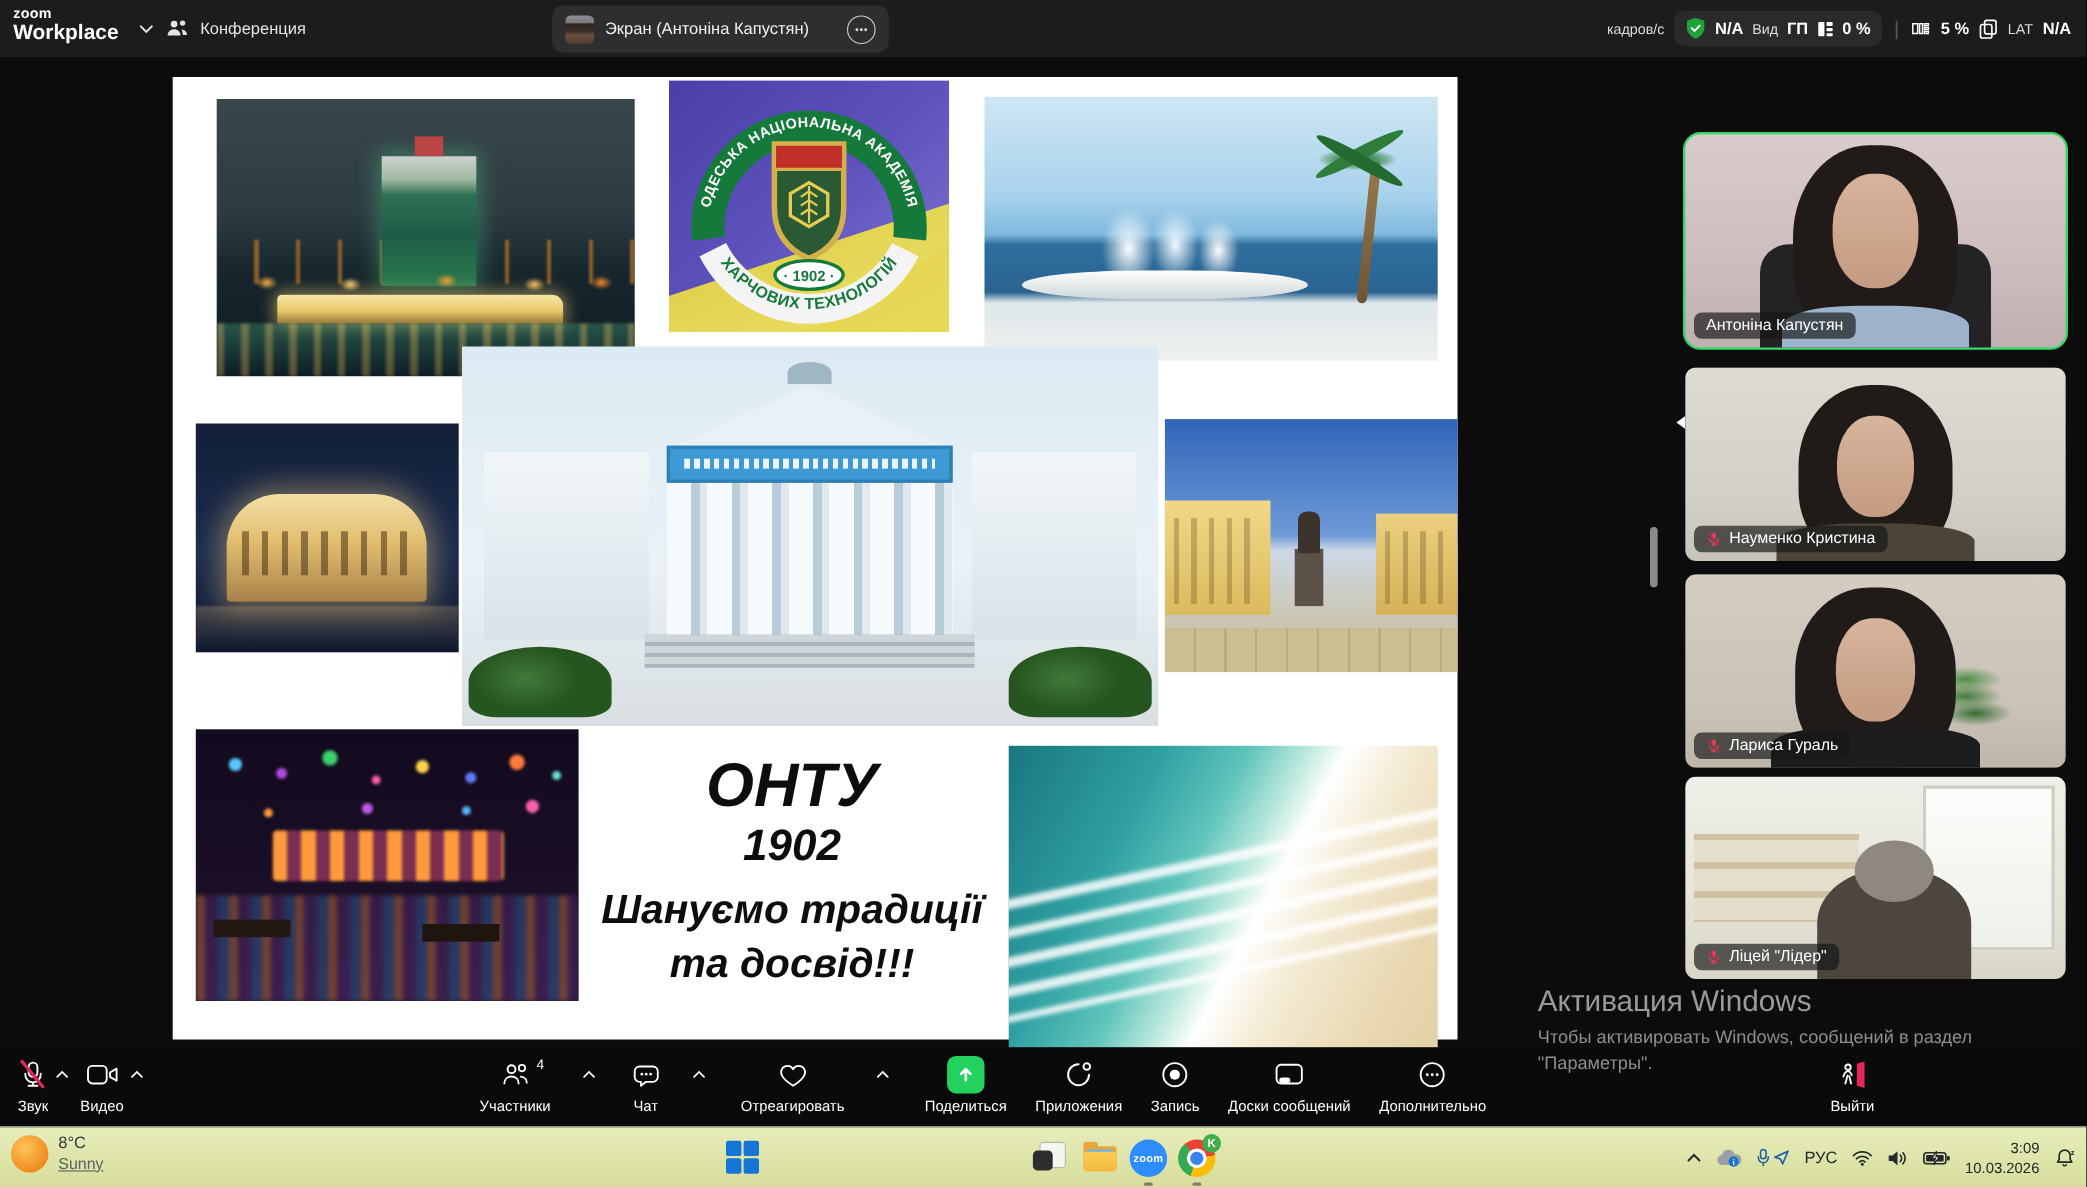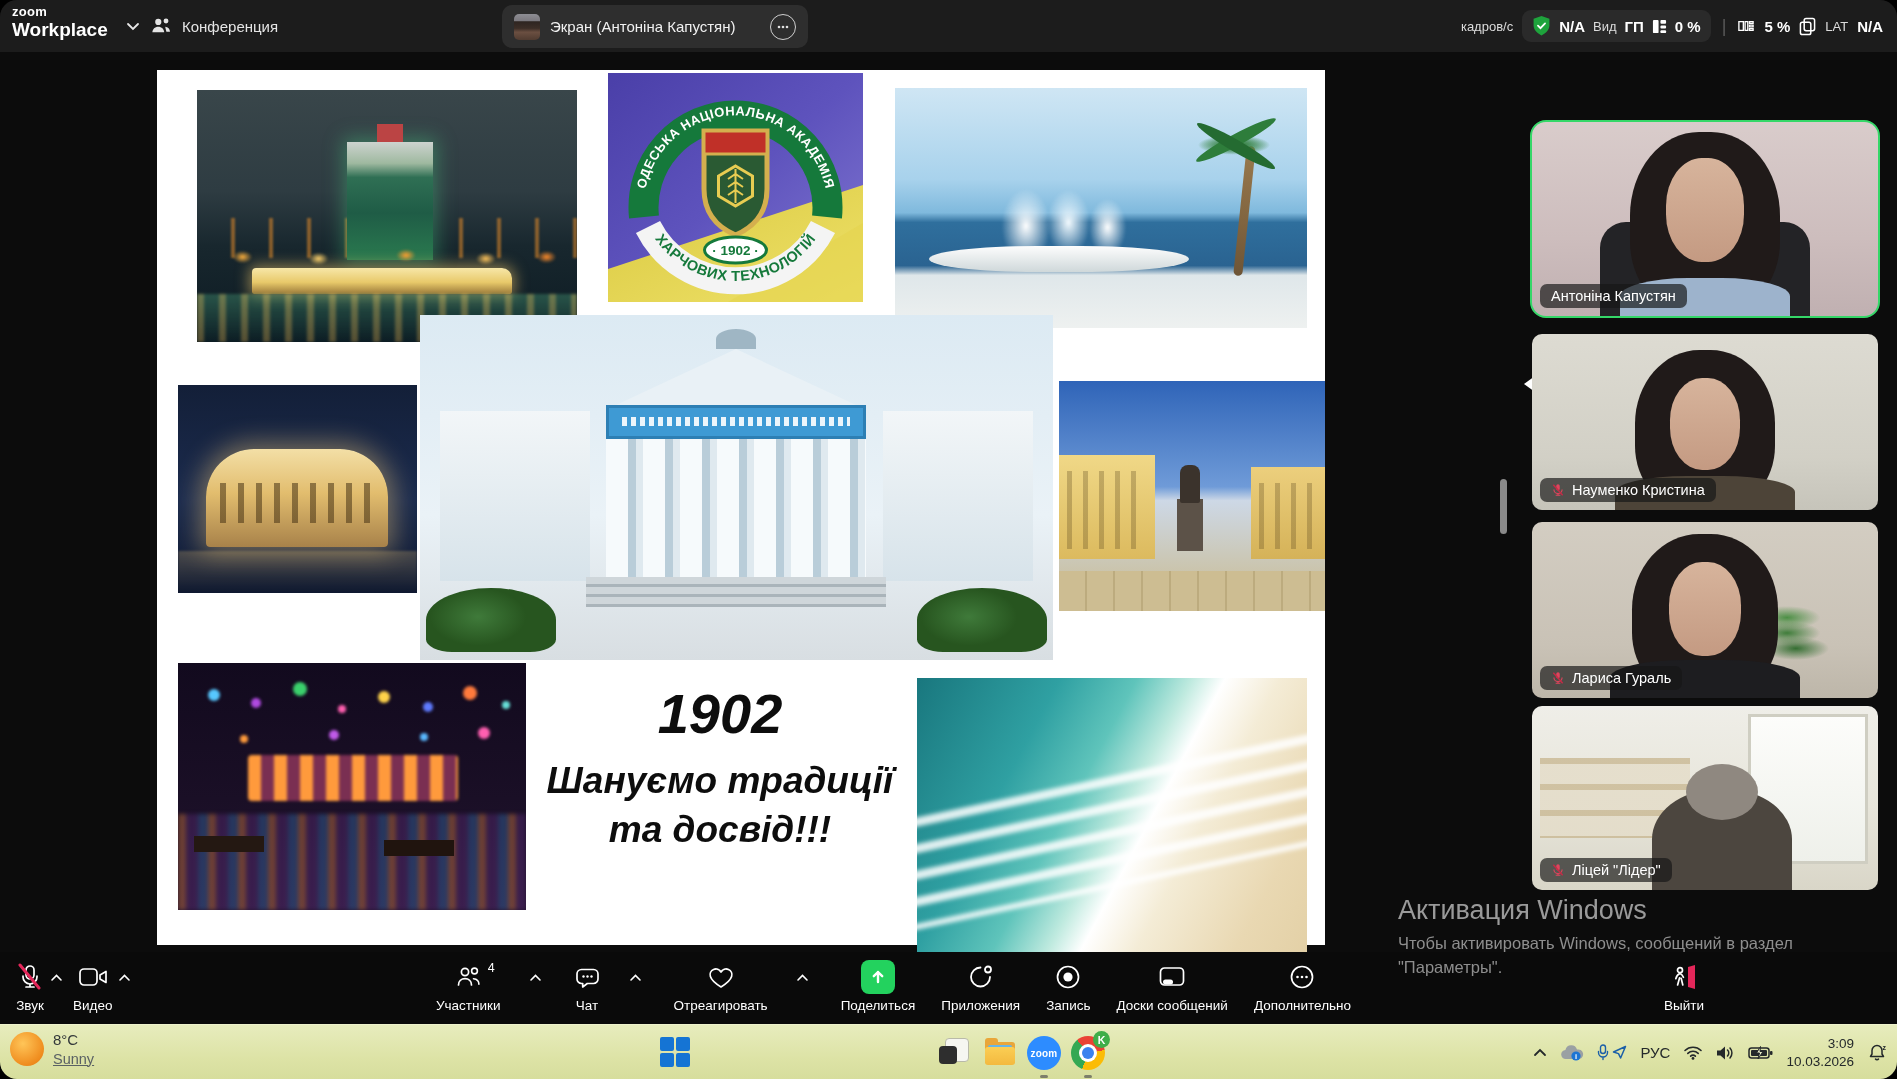--- a/index.html
+++ b/index.html
@@ -1,17 +1,17 @@
 <!DOCTYPE html>
 <html><head>
 <meta charset="utf-8">
 <style>
   html,body{margin:0;padding:0;background:#000;}
   .screen{position:relative;width:1897px;height:1079px;background:#0c0c0c;overflow:hidden;
-          font-family:"Liberation Sans",sans-serif;border-radius:17px;-webkit-font-smoothing:antialiased;}
+          font-family:"Liberation Sans",sans-serif;-webkit-font-smoothing:antialiased;}
 
   
   .topbar{position:absolute;left:0;top:0;width:100%;height:52px;background:#1c1c1c;}
   .zw-logo{position:absolute;left:12px;top:5px;color:#fff;line-height:1;}
   .zw-logo .l1{font-size:13px;font-weight:bold;letter-spacing:.3px;}
   .zw-logo .l2{font-size:19px;font-weight:700;margin-top:2px;}
   .logo-chev{position:absolute;left:126px;top:22px;}
   .tab{position:absolute;top:0;height:52px;display:flex;align-items:center;gap:10px;color:#e4e4e4;font-size:15px;}
   .tab-conf{left:150px;}
   .tab-screen{left:502px;top:5px;height:43px;width:306px;background:#2e2e2e;border-radius:10px;
@@ -118,21 +118,21 @@
   .ph-night .bench{position:absolute;left:16px;bottom:58px;width:70px;height:16px;background:#241812;box-shadow:190px 4px 0 0 #20140e;}
 
   .ph-beach{left:760px;top:608px;width:390px;height:303px;background:
     linear-gradient(118deg,#19777e 0%,#2fa0a2 26%,#5fc4bb 40%,#bfeadf 50%,#ffffff 56%,#f4ecd6 66%,#e9d8b2 84%,#e2cfa4 100%);}
   .ph-beach .foam{position:absolute;left:-20px;top:96px;width:460px;height:110px;transform:rotate(-12deg);background:
     repeating-linear-gradient(180deg,rgba(255,255,255,.85) 0 9px,rgba(255,255,255,0) 9px 26px);filter:blur(2px);}
 
   .slide-title{position:absolute;left:373px;top:612px;width:380px;text-align:center;color:#0d0d0d;
     font-family:"Liberation Sans",sans-serif;font-weight:bold;font-style:italic;}
   .slide-title .t1{font-size:56px;line-height:1.15;}
-  .slide-title .t2{font-size:56px;line-height:1.15;}
+  .slide-title .t2{font-size:40px;line-height:1.15;}
   .slide-title .t3{font-size:37px;line-height:1.35;margin-top:10px;}
   .slide-title .t4{font-size:37px;line-height:1.3;}
 
   
   .video{position:absolute;left:1532px;width:346px;border-radius:10px;background:#1e1e1e;overflow:hidden;}
   .video.active{outline:3px solid #35d768;outline-offset:-1px;border-radius:14px;}
   .vbg{position:absolute;inset:0;}
   .bg1{background:linear-gradient(180deg,#d9cccb 0%,#cdbdbd 60%,#c0b0b1 100%);}
   .bg2{background:linear-gradient(180deg,#dddbd2 0%,#d2d0c6 70%,#c6c4ba 100%);}
   .bg3{background:linear-gradient(180deg,#d3cdc2 0%,#c9c2b6 70%,#bdb6a9 100%);}
@@ -366,20 +366,21 @@
     </div>
 
     <div class="ph ph-night">
       <div class="arc"></div>
         <div class="bokeh"></div>
         <div class="wet"></div>
         <div class="bench"></div>
     </div>
 
     <div class="slide-title">
+      <div class="t1">ОНТУ</div>
       <div class="t2">1902</div>
       <div class="t3">Шануємо традиції</div>
       <div class="t4">та досвід!!!</div>
     </div>
 
     <div class="ph ph-beach">
       <div class="foam"></div>
     </div>
   </div>
 

